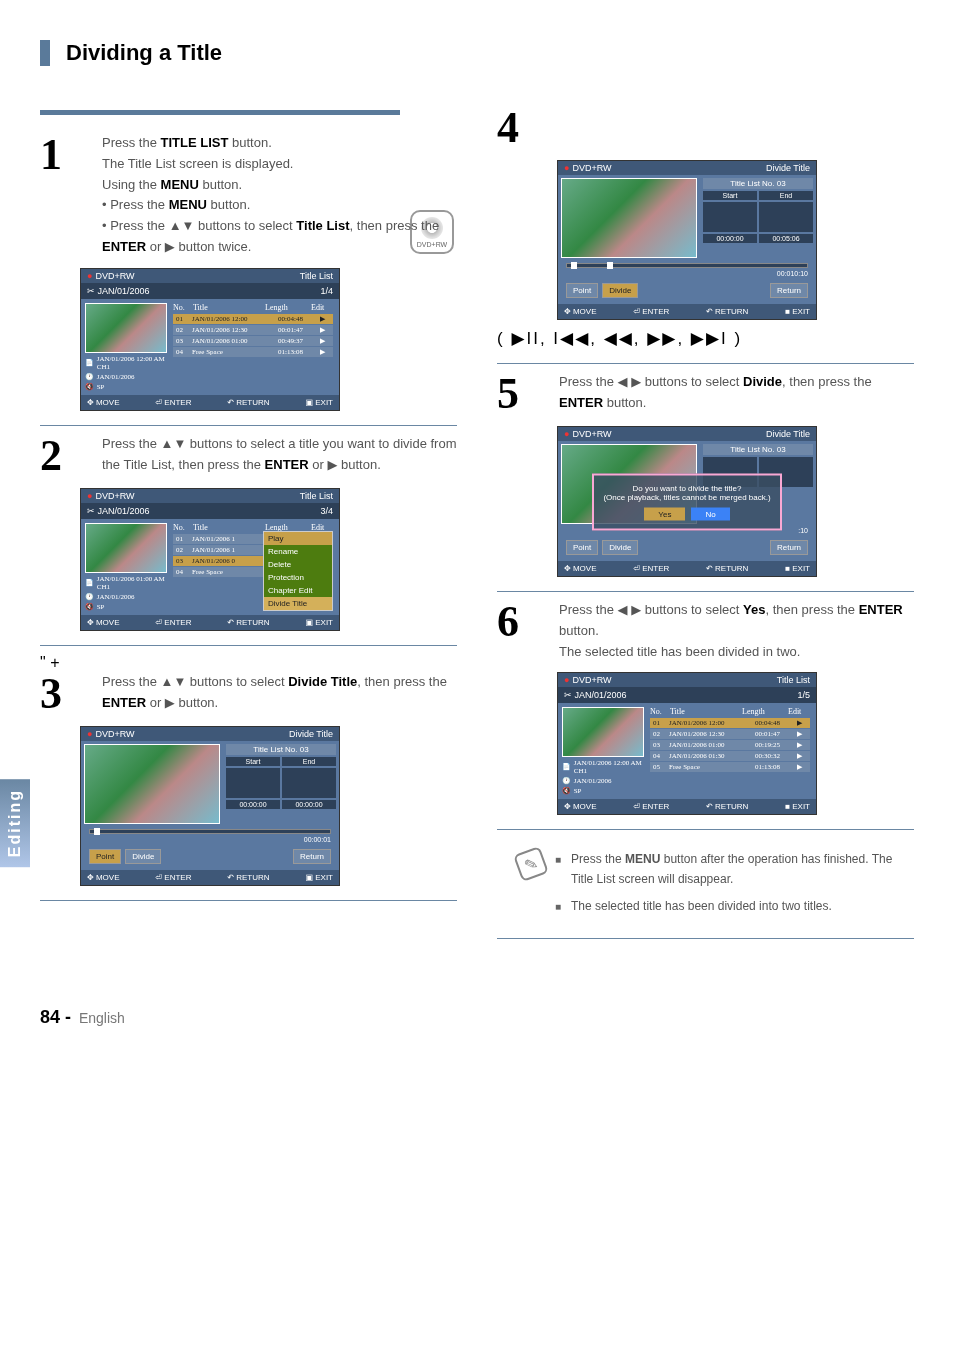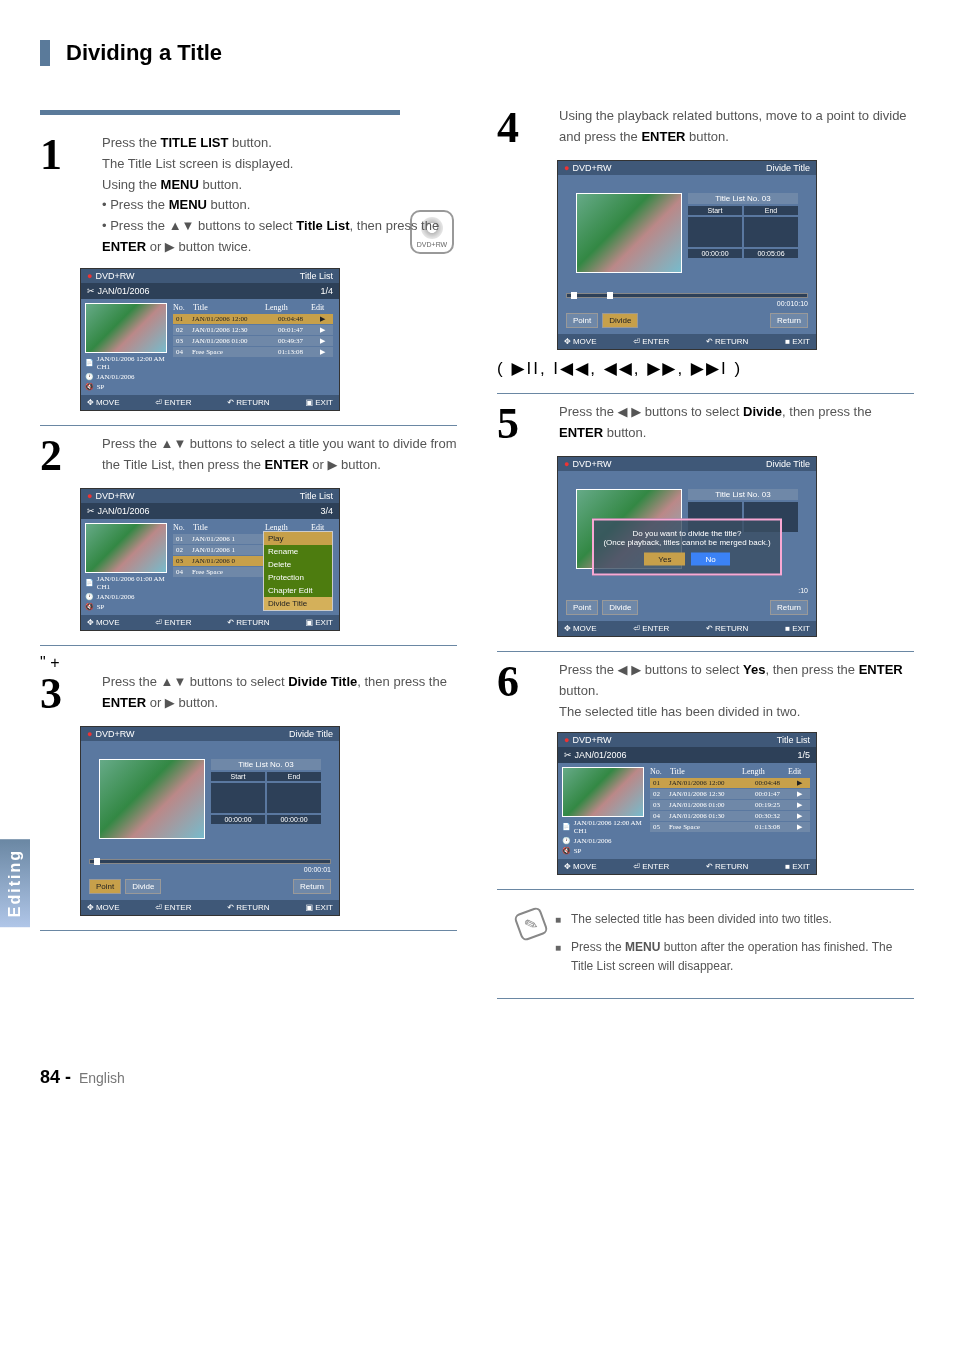--- a/index.html
+++ b/index.html
@@ -111,21 +111,21 @@
   .popup-menu{
     position:absolute; right:6px; top:42px;
     background:#4d7c0f; width:70px; font-size:8px;
     border:1px solid #ccc;
   }
   .popup-menu div{ padding:2px 4px; }
   .popup-menu .sel{ background:#c7a04a; color:#222; }
   .popup-menu .hl{ background:#d4b05a; color:#222; }
 
   
-  .divide-top{ display:flex; gap:6px; padding:18px; }
+  .divide-top{ display:flex; gap:6px; padding:3px; }
   .big-thumb{
     flex:1; height:80px;
     background: linear-gradient(135deg,#6a8 0%, #384 40%, #b88 60%, #7bc 100%);
     border:1px solid #fff;
   }
   .side-panels{ width:110px; display:flex; flex-direction:column; gap:2px; }
   .panel-title{ background:#6f88a8; text-align:center; font-size:8px; padding:1px; }
   .panel-row{ display:flex; gap:2px; }
   .panel-row div{ flex:1; background:#2d4058; text-align:center; font-size:7px; padding:1px; }
   .panel-preview{ flex:1; height:30px; background:#1a2430; }
@@ -392,23 +392,20 @@
       </div>
     </div>
 
     <hr class="hr">
   </div>
 
   <div class="col">
 
     <div class="step">
       <div class="step-num">4</div>
-      <div class="step-body">
-        <span>Using the playback related buttons, move to a point to divide and press the </span><strong>ENTER</strong><span> button.</span>
-      </div>
     </div>
 
     <div class="screen" style="margin-left:60px;">
       <div class="screen-header">
         <span class="rec">DVD+RW</span>
         <span>Divide Title</span>
       </div>
       <div class="divide-top">
         <div class="big-thumb"></div>
         <div class="side-panels">
@@ -565,21 +562,21 @@
         <span>↶ <span>RETURN</span></span>
         <span>■ <span>EXIT</span></span>
       </div>
     </div>
 
     <hr class="hr">
 
     <div class="note">
       <div class="note-icon">✎</div>
       <ul class="note-body">
+        <li><span>Press the </span><strong>MENU</strong><span> button after the operation has finished. The Title List screen will disappear.</span></li>
         <li><span>The selected title has been divided into two titles.</span></li>
-        <li><span>Press the </span><strong>MENU</strong><span> button after the operation has finished. The Title List screen will disappear.</span></li>
       </ul>
     </div>
     <hr class="hr">
   </div>
 </div>
 
 <div class="page-num">84 -</div>
 
 </body></html>

